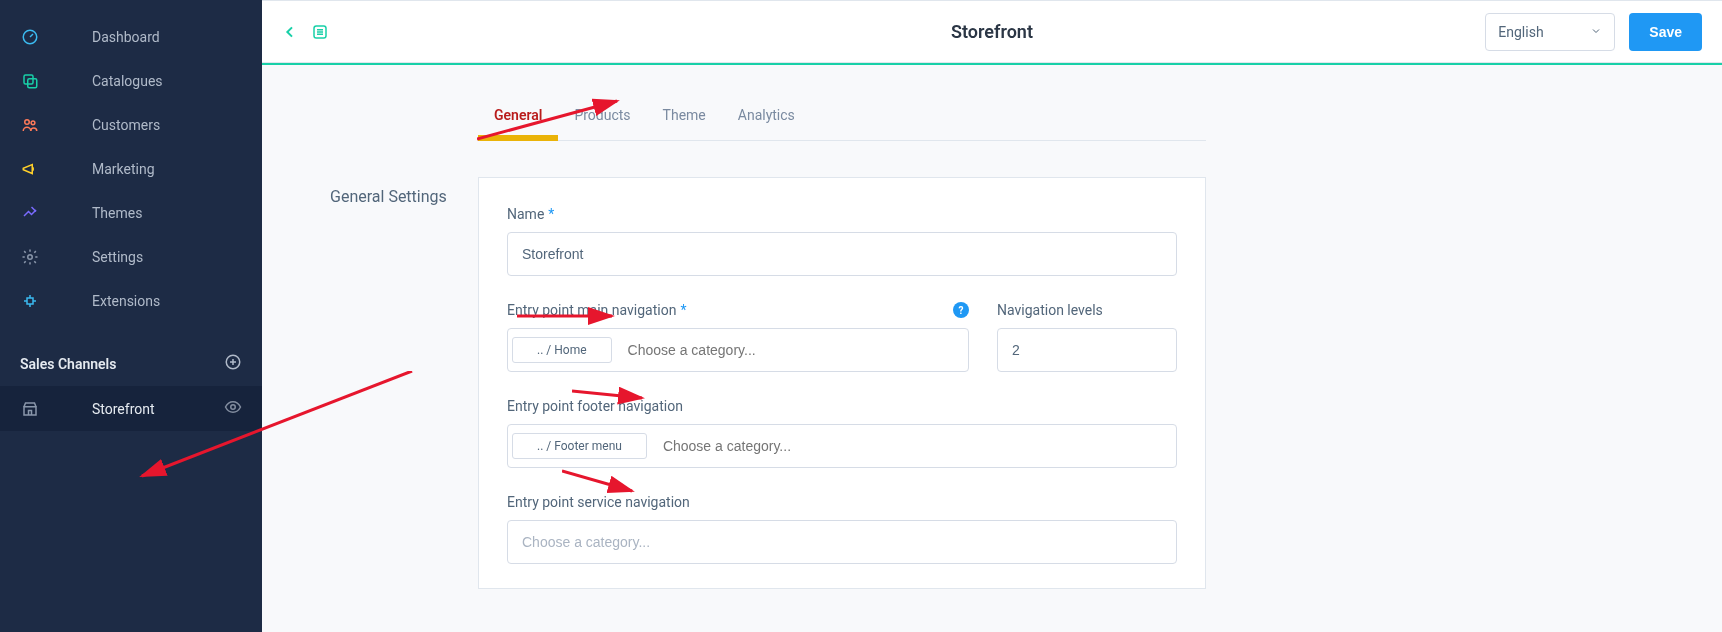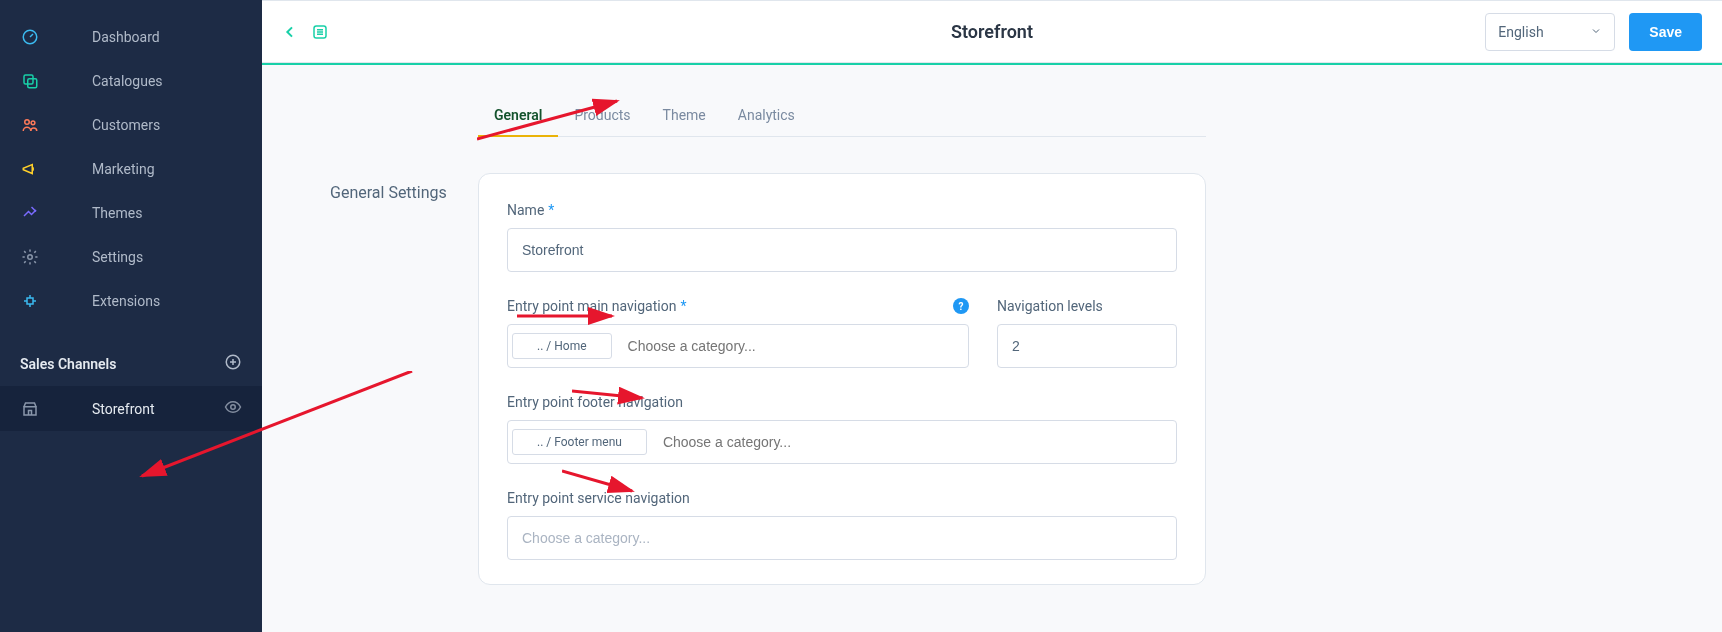--- a/index.html
+++ b/index.html
@@ -27,25 +27,25 @@
 .list-icon-btn { width: 20px; height: 20px; color: #18d0a8; cursor: pointer; display:inline-flex;align-items:center;justify-content:center;}
 .page-title { position: absolute; left: 50%; transform: translateX(-50%); font-size: 18px; font-weight: 600; color: #2b3645; }
 .topbar-right { margin-left: auto; display: flex; align-items: center; gap: 14px; }
 .lang-select { border: 1px solid #d6dce6; border-radius: 4px; height: 38px; width: 130px; padding: 0 12px; display:flex; align-items:center; justify-content:space-between; cursor:pointer; color:#52667a; background:#fff;}
 .save-btn { background: #1f98f4; color: #fff; border: none; border-radius: 4px; height: 38px; padding: 0 20px; font-size: 14px; font-weight: 600; cursor: pointer; }
 .progress-bar { height: 2px; background: #18d0a8; width: 100%; }
 
 .content { flex: 1; background: #f8f9fb; padding: 30px 68px 30px 68px; overflow: auto; }
 .tabs { display: flex; border-bottom: 1px solid #e0e6ed; width: 728px; margin-left: 148px; }
 .tab { padding: 12px 16px; color: #7a8aa0; cursor: pointer; font-size: 14px; }
-.tab.active { color: #14532d; font-weight: 600; border-bottom: 2px solid #eab308; margin-bottom: -1px; }
+.tab.active { color: #b91c1c; font-weight: 600; border-bottom: 6px solid #eab308; margin-bottom: -1px; }
 
 .section { display: flex; margin-top: 36px; margin-left: 0; width: 876px; }
 .section-title { width: 148px; font-size: 16px; color: #52667a; padding-top: 10px; }
-.card { flex: 1; background: #fff; border: 1px solid #e0e6ed; border-radius: 12px; padding: 28px 28px 24px 28px; }
+.card { flex: 1; background: #fff; border: 1px solid #e0e6ed; border-radius: 0; padding: 28px 28px 24px 28px; }
 
 .field-label { font-size: 14px; color: #52667a; margin-bottom: 10px; display: flex; align-items: center; gap: 4px; }
 .req { color: #1f98f4; }
 .help-icon { width: 16px; height: 16px; background: #1f98f4; border-radius: 50%; color: #fff; display: inline-flex; align-items: center; justify-content: center; font-size: 10px; font-weight: 700; margin-left: auto; }
 .text-input { width: 100%; height: 44px; border: 1px solid #d6dce6; border-radius: 4px; padding: 0 14px; font-size: 14px; color: #52667a; background: #fff; }
 .text-input::placeholder { color: #aab4c2; }
 
 .row { display: flex; gap: 28px; align-items: center; }
 .col-main { flex: 1; }
 .col-side { width: 180px; }

